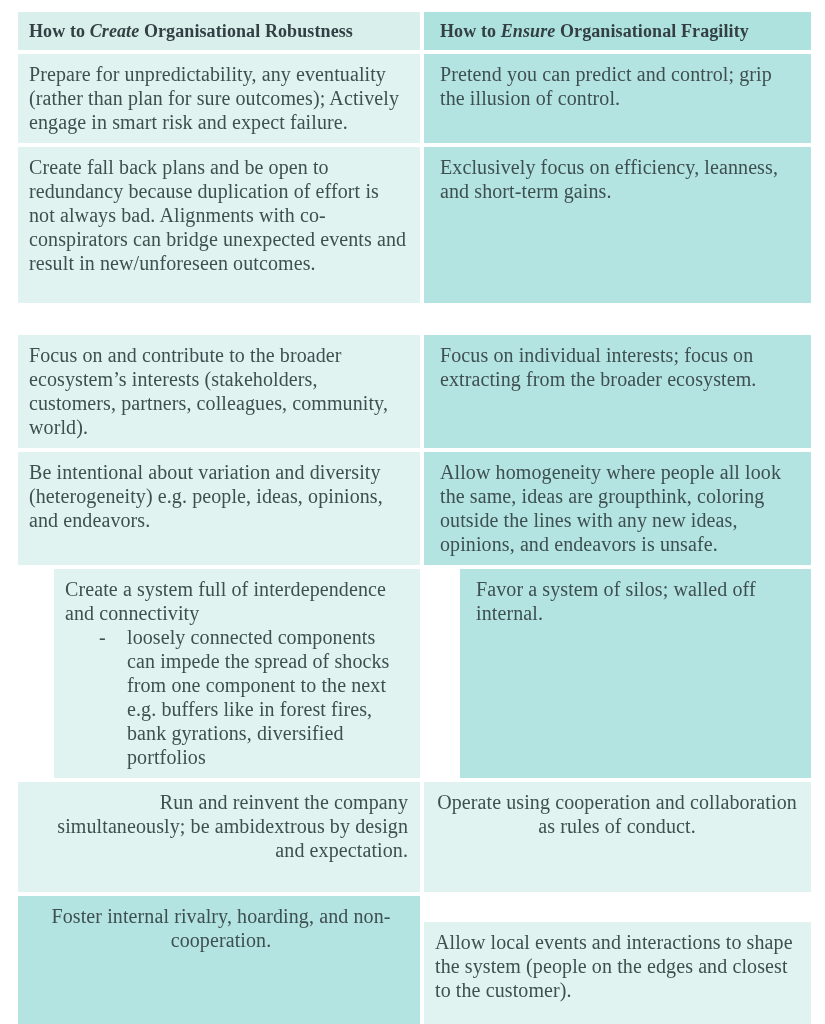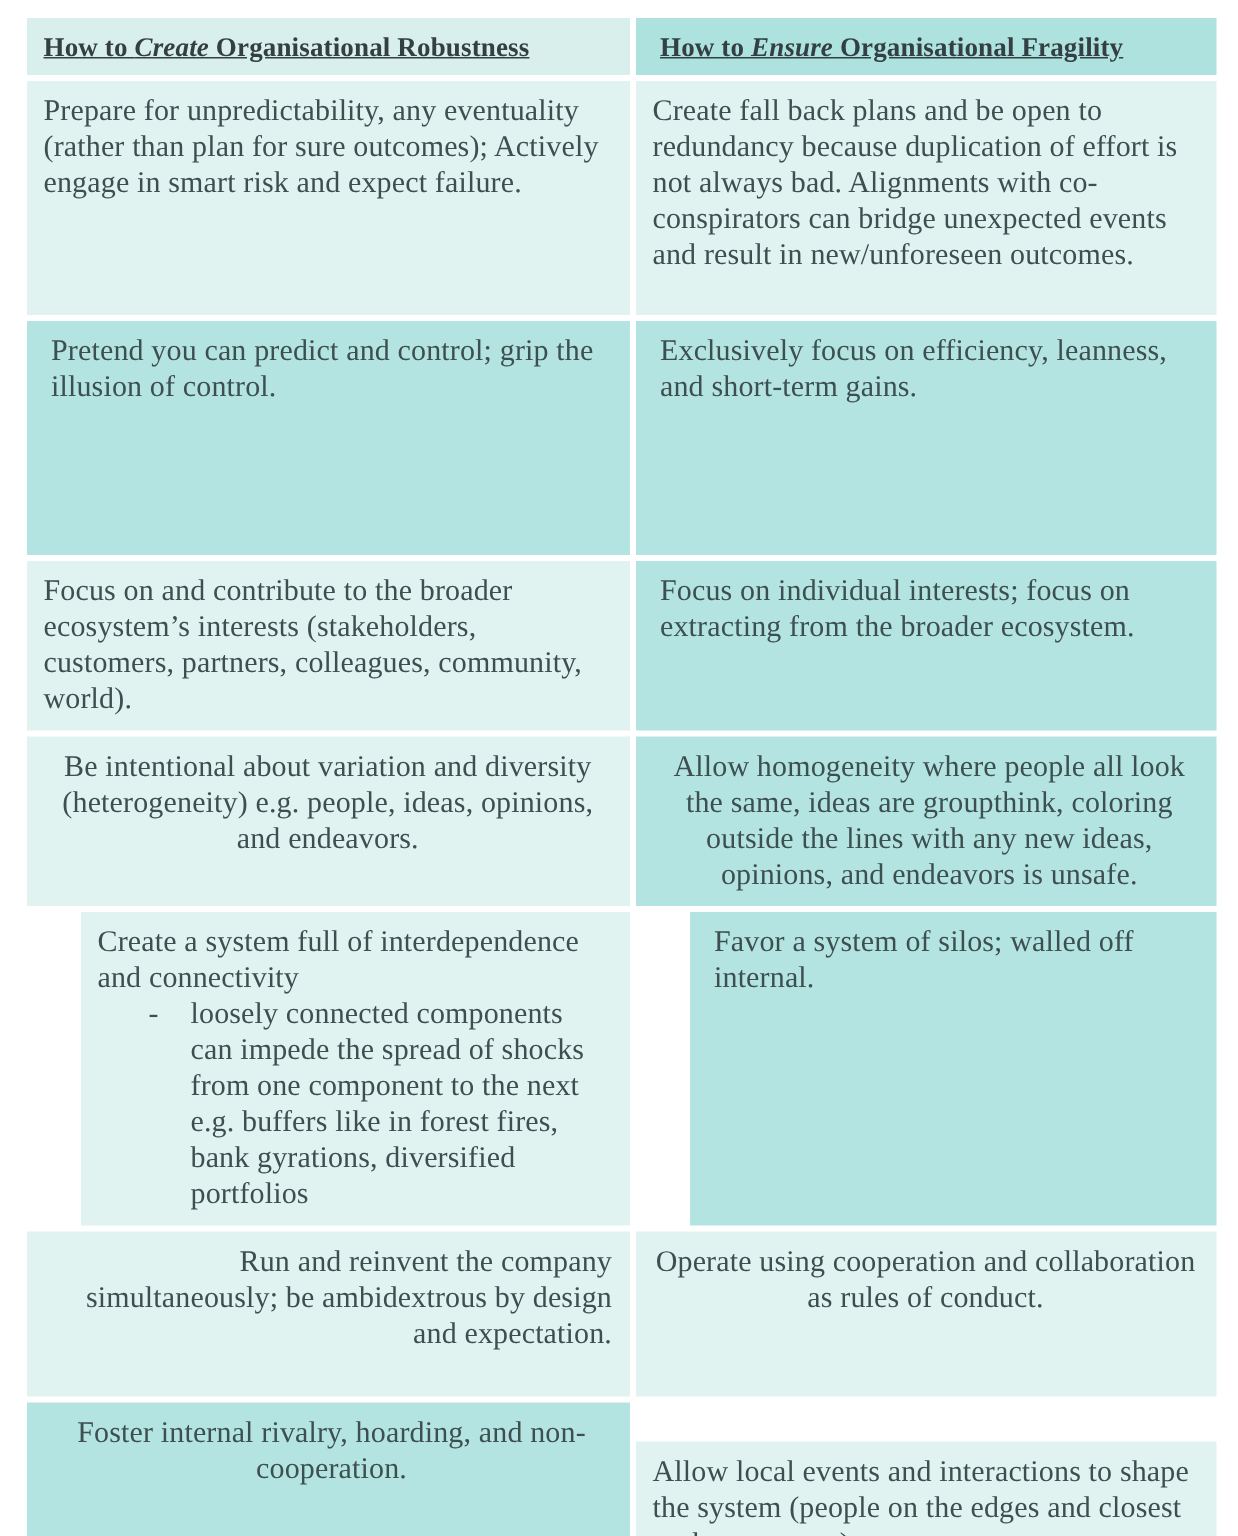--- a/index.html
+++ b/index.html
@@ -37,25 +37,25 @@
     font-weight: 600;
     color: var(--header-text, #333f42);
     padding-top: 7px;
     padding-bottom: 7px;
   }
   .cell.header.left  { background: var(--left-header, #d8efec); }
   .cell.header.right { background: var(--right-header, #aee2df); }
   .cell.header em { font-style: italic; }
 
   
-  .rh  { min-height: 37px; text-decoration: underline; }
+  .rh  { min-height: 37px; }
   .r1  { min-height: 77px; }
   .r2  { min-height: 156px; }
-  .r3  { min-height: 104px; }
-  .r4  { min-height: 112px; text-align: center; }
+  .r3  { min-height: 104px; margin-top: 28px; }
+  .r4  { min-height: 112px; }
   .r5  { min-height: 176px; margin-left: 36px; }
   .r6  { min-height: 110px; text-align: right; }
   .r7  { min-height: 80px; text-align: center; }
   .r8  { min-height: 110px; margin-top: 26px; }
 
   .bullet {
     display: flex;
     margin-left: 34px;
   }
   .bullet .dash {
@@ -74,26 +74,26 @@
     <div class="cell header left rh">
       <span>How to </span><em>Create</em><span> Organisational Robustness</span>
     </div>
     <div class="cell header right rh">
       <span>How to </span><em>Ensure</em><span> Organisational Fragility</span>
     </div>
 
     <div class="cell left r1">
       <div>Prepare for unpredictability, any eventuality (rather than plan for sure outcomes); Actively engage in smart risk and expect failure.</div>
     </div>
+    <div class="cell right r1">
+      <div>Pretend you can predict and control; grip the illusion of control.</div>
+    </div>
+
     <div class="cell left r2">
       <div>Create fall back plans and be open to redundancy because duplication of effort is not always bad. Alignments with co-conspirators can bridge unexpected events and result in new/unforeseen outcomes.</div>
-    </div>
-
-    <div class="cell right r1">
-      <div>Pretend you can predict and control; grip the illusion of control.</div>
     </div>
     <div class="cell right r2">
       <div>Exclusively focus on efficiency, leanness, and short-term gains.</div>
     </div>
 
     <div class="cell left r3">
       <div>Focus on and contribute to the broader ecosystem’s interests (stakeholders, customers, partners, colleagues, community, world).</div>
     </div>
     <div class="cell right r3">
       <div>Focus on individual interests; focus on extracting from the broader ecosystem.</div>

